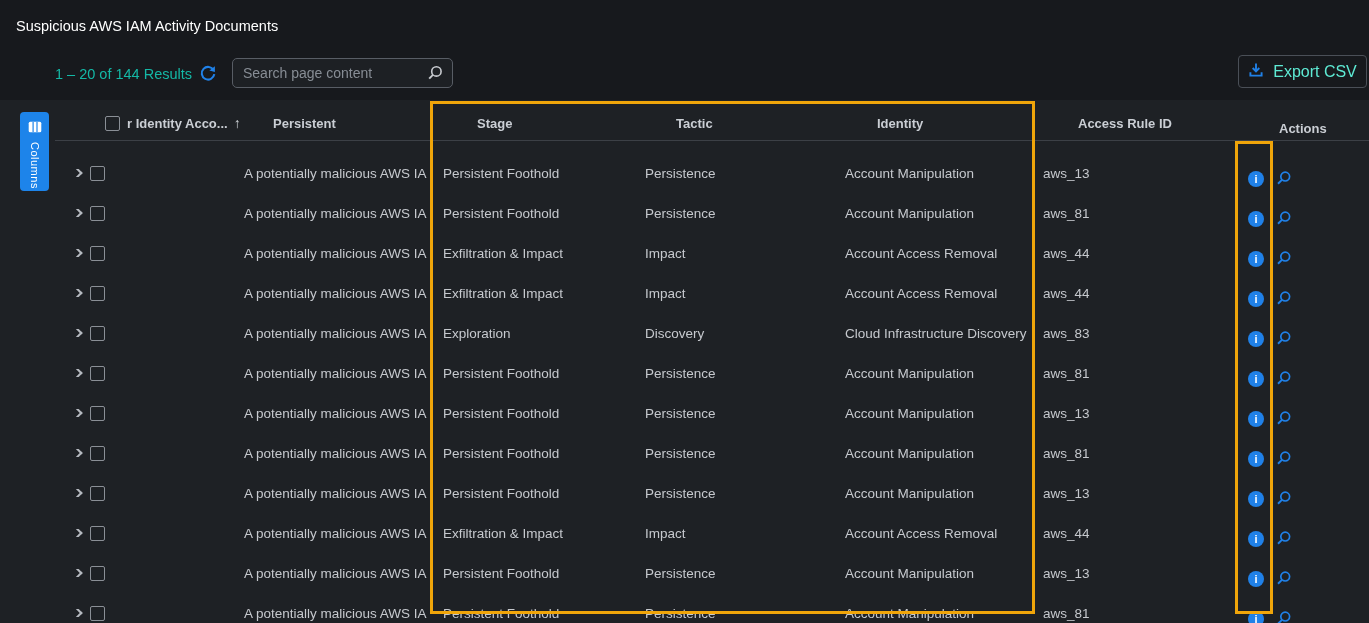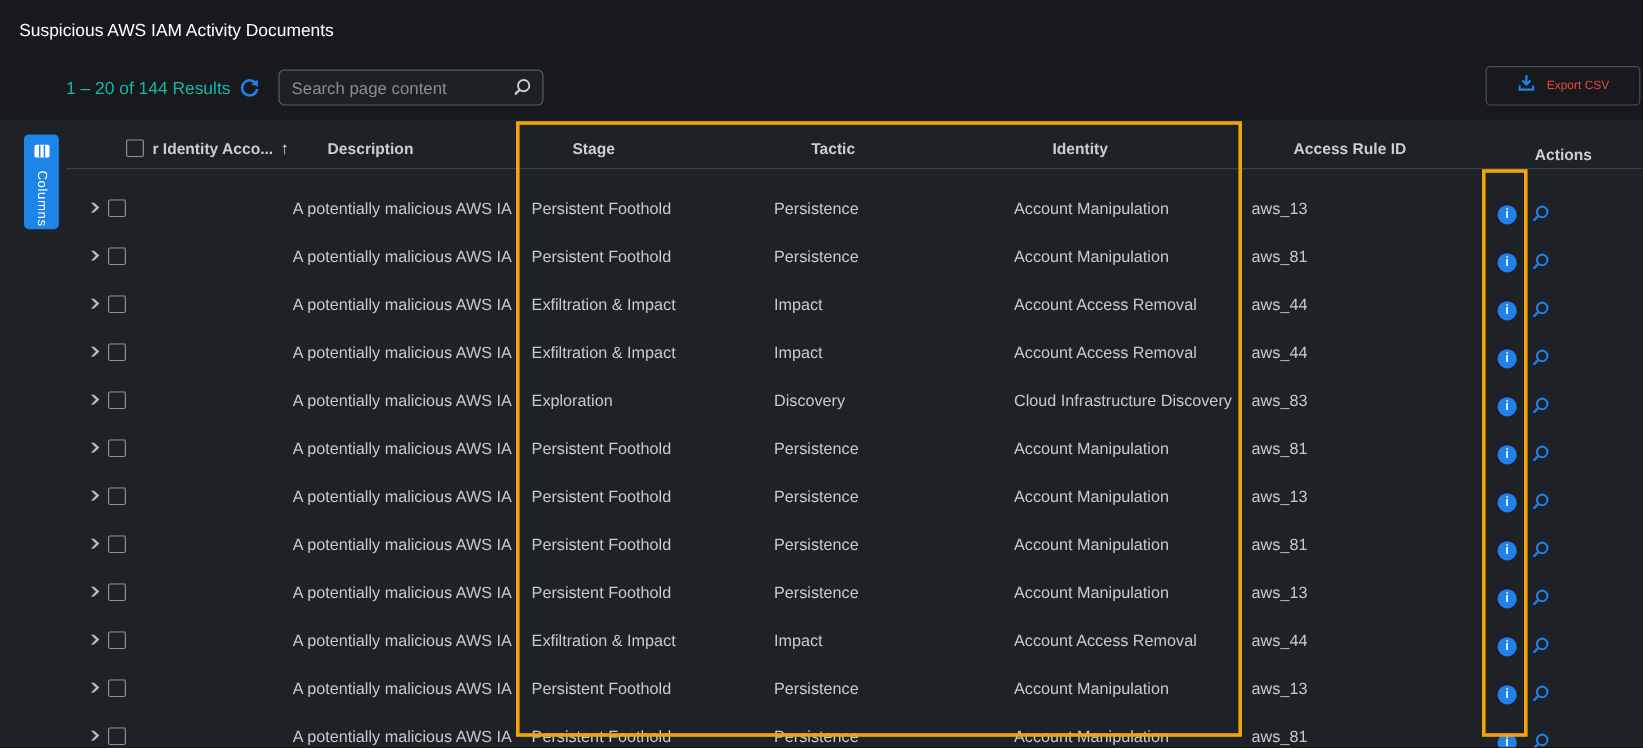--- a/index.html
+++ b/index.html
@@ -21,21 +21,21 @@
     color:#8b5cf6; font-size:14px; padding:0 32px 0 10px; outline:none;
     font-family:"Liberation Sans", sans-serif;
   }
   .search-input::placeholder { color:#878d95; }
   .search-glyph { position:absolute; right:9px; top:6px; }
   .export-btn {
     position:absolute; left:1238px; top:55px; width:129px; height:33px;
     border:1px solid #4a4f57; border-radius:4px; background:transparent;
     display:flex; align-items:center; justify-content:center; gap:9px; cursor:pointer;
   }
-  .export-label { color:#ef4444; font-size:10px; }
+  .export-label { color:#5eead4; font-size:16px; }
 
   
   .columns-tab {
     position:absolute; left:20px; top:112px; width:29px; height:79px;
     background:#1d84ea; border-radius:4px; cursor:pointer;
     display:flex; flex-direction:column; align-items:center; padding-top:7px;
   }
   .columns-label {
     writing-mode:vertical-rl; text-orientation:mixed;
     color:#ffffff; font-size:11px; margin-top:5px; letter-spacing:0.5px;
@@ -142,21 +142,21 @@
 
   <div class="tbl-header">
     <div class="cell c-expand"></div>
     <div class="cell c-check">
       <span class="checkbox"></span>
     </div>
     <div class="cell c-identity">
       <span>r Identity Acco...</span>
       <span class="sort-arrow">↑</span>
     </div>
-    <div class="cell c-desc h-desc">Description</div>
+    <div class="cell c-desc h-desc">Persistent</div>
     <div class="cell c-stage h-stage">Stage</div>
     <div class="cell c-tactic h-tactic">Tactic</div>
     <div class="cell c-technique h-technique">Identity</div>
     <div class="cell c-rule h-rule">Access Rule ID</div>
     <div class="cell c-actions h-actions">Actions</div>
   </div>
 
   <div class="tbl-sep"></div>
 
   <div class="tbl-body">

